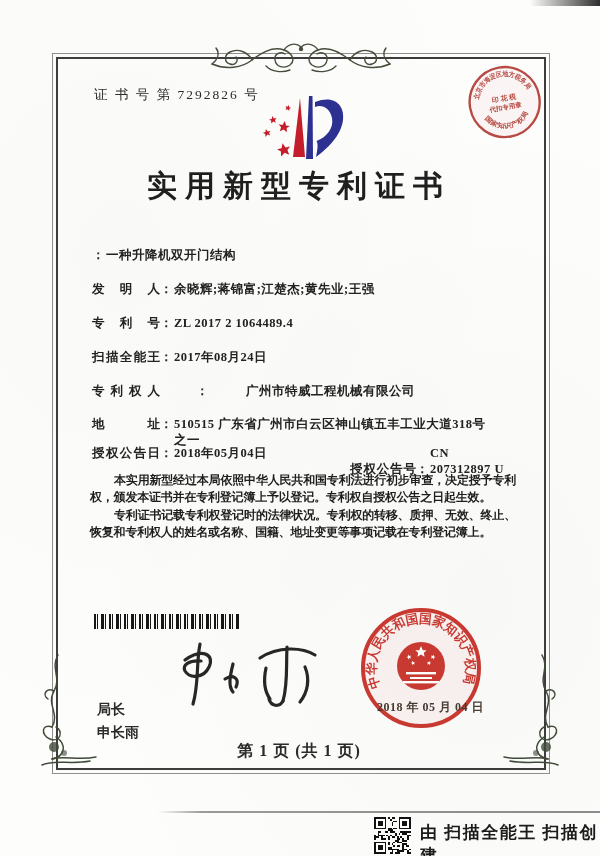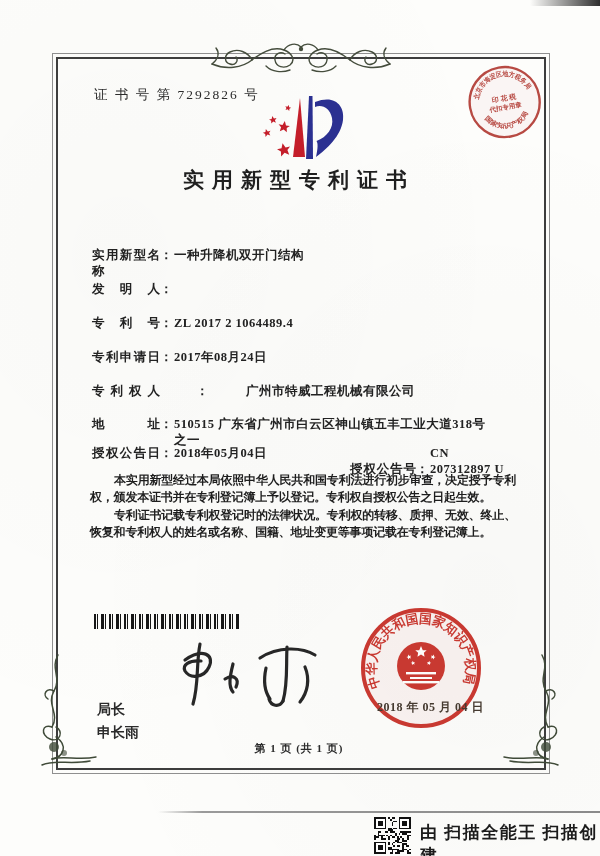--- a/index.html
+++ b/index.html
@@ -25,21 +25,21 @@
     border:2px solid #3d3d3d;
     outline:1px solid #8f8f8f;
     outline-offset:3px;
   }
   .abs{position:absolute;}
   .cert-number{
     left:94px;top:86px;font-size:13.5px;font-weight:400;letter-spacing:2px;
   }
   .title{
     left:56px;top:166px;width:486px;text-align:center;
-    font-size:21px;font-weight:700;letter-spacing:8px;color:#1f1f1f;
+    font-size:30px;font-weight:700;letter-spacing:8px;color:#1f1f1f;
   }
   .field-row{
     left:92px;width:420px;display:flex;align-items:flex-start;
     font-size:12.5px;font-weight:700;line-height:16px;color:#222;
   }
   .flabel{
     display:inline-block;width:68px;flex:0 0 68px;
     text-align:justify;text-align-last:justify;
   }
   .fcolon{flex:0 0 14px;width:14px;}
@@ -62,21 +62,21 @@
       #161616 11px 12px,transparent 12px 15px);
   }
   .signer{left:97px;top:658px;font-size:14px;font-weight:700;line-height:23px;margin-top:40px;}
   .signature-svg{left:170px;top:634px;}
   .seal-date{
     left:377px;top:699px;font-size:12px;font-weight:700;color:#453a30;
     letter-spacing:0.5px;z-index:6;
   }
   .page-footer{
     left:56px;top:741px;width:486px;text-align:center;
-    font-size:11px;font-weight:600;letter-spacing:1px;
+    font-size:16px;font-weight:600;letter-spacing:1px;
   }
   .tax-seal{left:466px;top:63px;transform:rotate(-10deg);opacity:0.92;}
   .office-seal{left:359px;top:606px;opacity:0.95;z-index:5;}
   .ornament{color:#454d3d;}
   .corner-right{transform:scaleX(-1);}
   .scan-sep{
     left:158px;top:811px;width:442px;height:2px;
     background:linear-gradient(90deg,rgba(150,150,150,0),#9a9a9a 10%,#8a8a8a);
   }
   .qr{left:374px;top:817px;width:37px;height:37px;}
@@ -178,35 +178,35 @@
       </g>
       <path d="M42,5 L35,64 L47,64 Z" fill="#c41e2a"></path>
       <path d="M51,3 L48,66 L55,66 L54.5,3 Z" fill="#2b3091"></path>
       <path d="M57,9 C77,1 87,13 85,27 C83,43 69,56 58,64 C60,55 60,50 58.5,48 C69,44 76,35 74,25 C72,15 64,11 57,14 Z" fill="#2b3091"></path>
     </svg>
   </div>
 
   <div class="abs title">实用新型专利证书</div>
 
   <div class="abs field-row" style="top:247px;">
-    <span class="flabel">实用新型名称</span>
       <span class="fcolon">：</span>
       <span class="fvalue">一种升降机双开门结构</span>
   </div>
   <div class="abs field-row" style="top:281px;">
     <span class="flabel">发明人</span>
       <span class="fcolon">：</span>
+      <span class="fvalue">余晓辉;蒋锦富;江楚杰;黄先业;王强</span>
   </div>
   <div class="abs field-row" style="top:315px;">
     <span class="flabel">专利号</span>
       <span class="fcolon">：</span>
       <span class="fvalue">ZL 2017 2 1064489.4</span>
   </div>
   <div class="abs field-row" style="top:349px;">
-    <span class="flabel">专利申请日</span>
+    <span class="flabel">扫描全能王</span>
       <span class="fcolon">：</span>
       <span class="fvalue">2017年08月24日</span>
   </div>
   <div class="abs field-row" style="top:383px;gap:36px;">
     <span class="flabel">专利权人</span>
       <span class="fcolon">：</span>
       <span class="fvalue">广州市特威工程机械有限公司</span>
   </div>
   <div class="abs field-row" style="top:416px;">
     <span class="flabel">地址</span>

